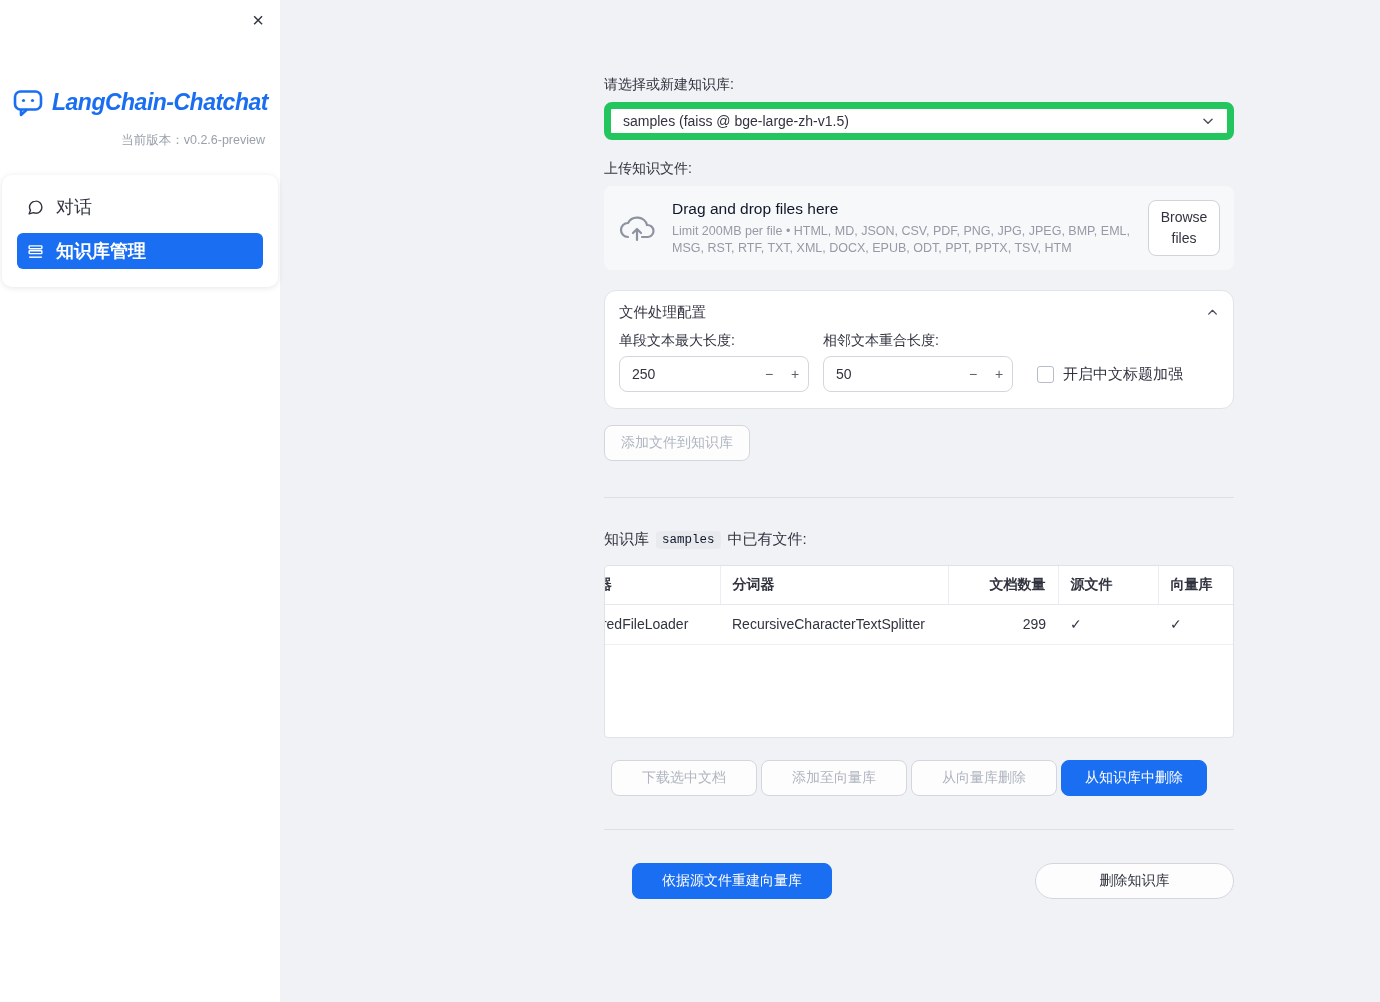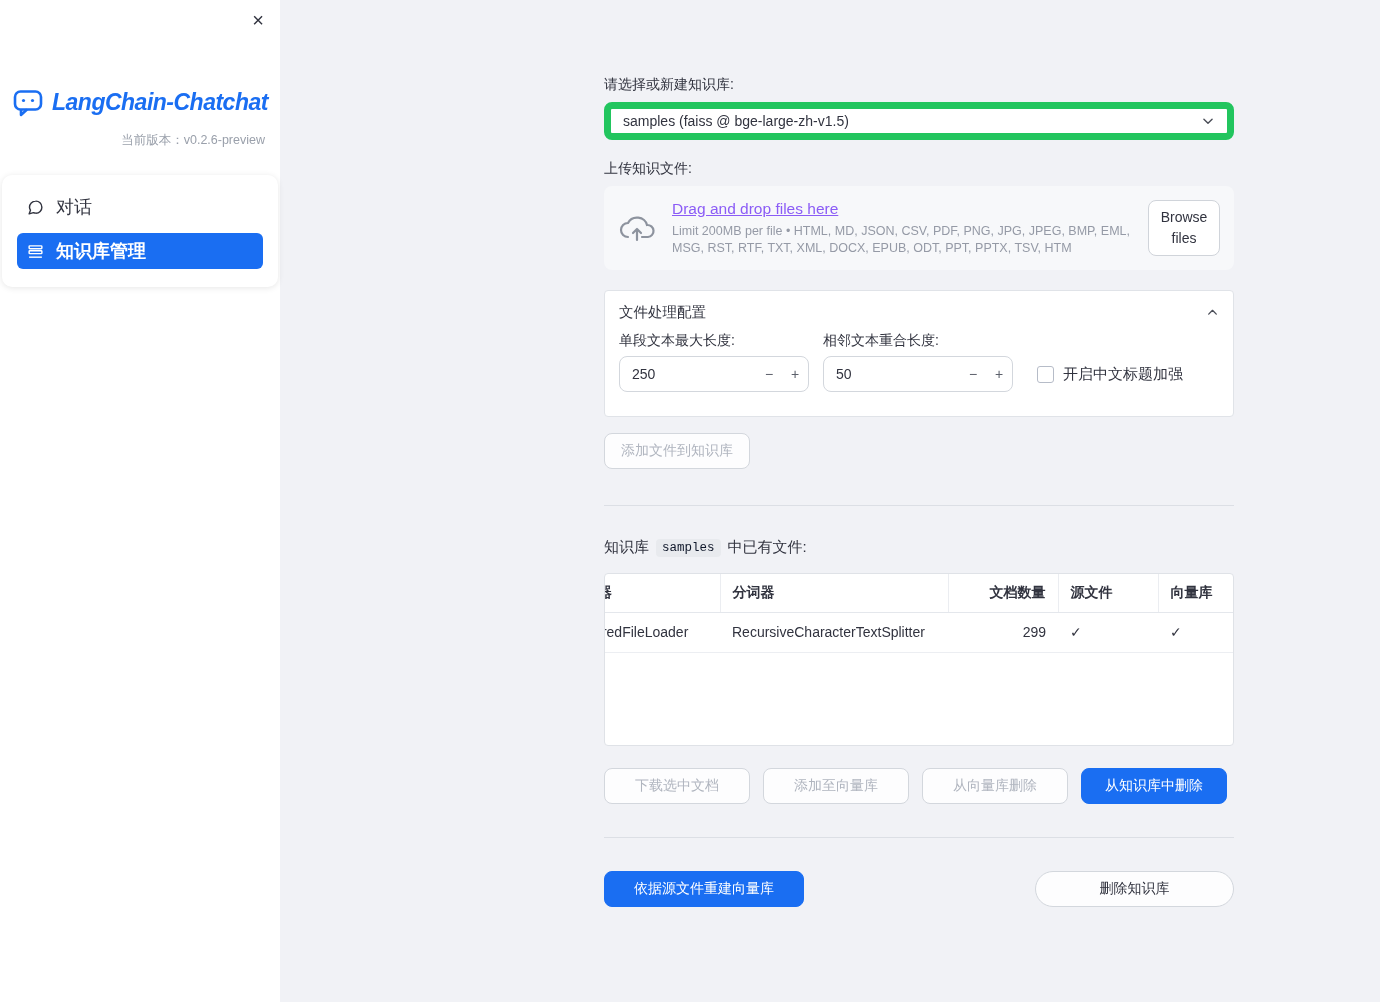--- a/index.html
+++ b/index.html
@@ -64,31 +64,31 @@
     padding:0 12px; margin-bottom:20px; cursor:pointer;
   }
   .selectbox .sel-value { font-size:14px; color:#31333f; }
 
   .uploader {
     height:84px; background:#f7f8fa; border-radius:8px;
     display:flex; align-items:center; gap:16px; padding:0 14px;
     margin-bottom:20px;
   }
   .up-texts { flex:1; min-width:0; }
-  .up-title { font-size:15.5px; color:#8b5cf6; margin-bottom:5px;text-decoration:underline; }
+  .up-title { font-size:15.5px; color:#0f172a; margin-bottom:5px; }
   .up-limit { font-size:12.5px; color:#959aa6; line-height:1.35; max-width:470px; }
   .browse-btn {
     width:72px; min-height:48px; background:#fff; border:1px solid #d0d4da;
     border-radius:8px; font-size:14px; color:#31333f; cursor:pointer;
     padding:6px 8px; line-height:1.5; font-family:inherit;
   }
 
   .expander {
-    background:#fff; border:1px solid #e0e3e8; border-radius:4px;
-    padding:12px 14px 24px 14px; margin-bottom:16px;
+    background:#fff; border:1px solid #e0e3e8; border-radius:12px;
+    padding:12px 14px 16px 14px; margin-bottom:16px;
   }
   .exp-header { display:flex; align-items:center; justify-content:space-between; cursor:pointer; }
   .exp-title { font-size:14.5px; color:#31333f; }
   .exp-body { display:flex; align-items:flex-end; margin-top:10px; }
   .num-col { width:190px; }
   .num-col.second { margin-left:14px; }
   .num-label { font-size:14px; color:#31333f; margin-bottom:6px; }
   .numinput {
     height:36px; border:1px solid #d3d7dd; border-radius:8px; background:#fff;
     display:flex; align-items:center; overflow:hidden;
@@ -138,24 +138,24 @@
   table.grid { border-collapse:collapse; table-layout:fixed; width:723px; margin-left:-75px; }
   table.grid th, table.grid td {
     font-size:14px; padding:0 12px; white-space:nowrap; overflow:hidden;
     text-align:left; color:#31333f;
   }
   table.grid th { height:38px; font-weight:600; border-bottom:1px solid #e4e7ec; border-right:1px solid #ebedf1; }
   table.grid th:last-child { border-right:none; }
   table.grid td { height:40px; border-bottom:1px solid #eceef2; }
   .col-num { text-align:right !important; }
 
-  .table-actions { display:flex; gap:13px; }
+  .table-actions { display:flex; gap:4px;margin-left:7px; }
   .table-actions .btn { width:146px; padding:0; }
 
-  .bottom-row { display:flex; justify-content:space-between; }
+  .bottom-row { display:flex; justify-content:space-between;margin-left:28px; }
   .bottom-row .btn.rebuild { width:200px; padding:0; }
   .bottom-row .btn.delkb { width:199px; padding:0;border-radius:18px; }
 
   svg { display:block; }
 </style>
 </head>
 <body>
 
 <aside class="sidebar">
   <button class="close-btn">

